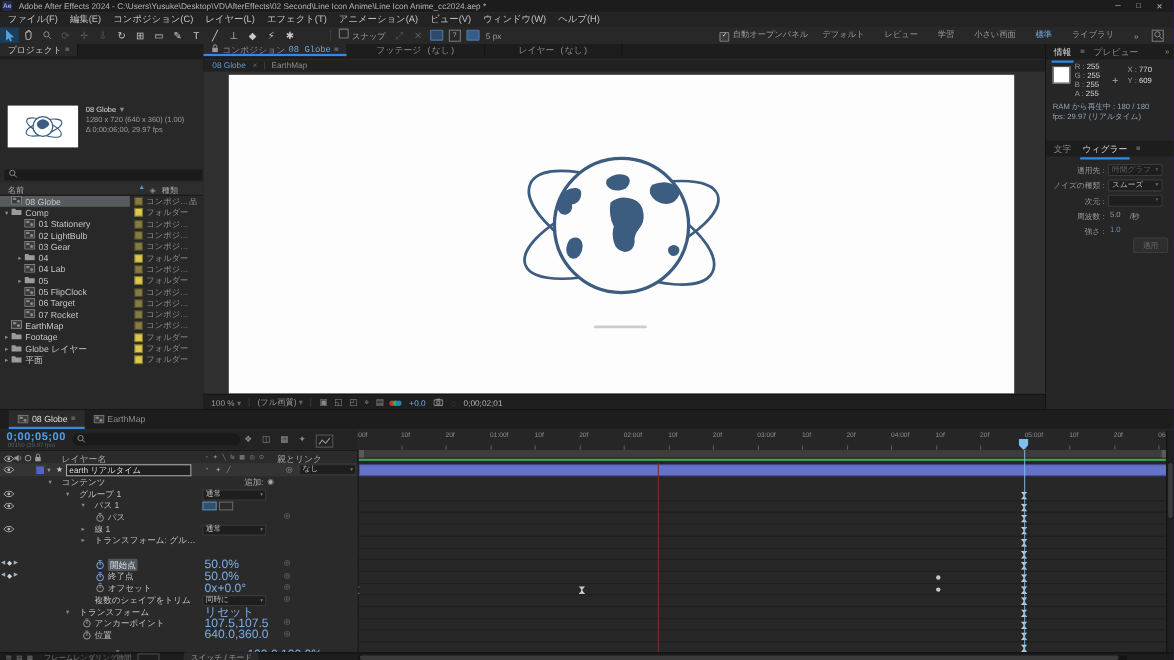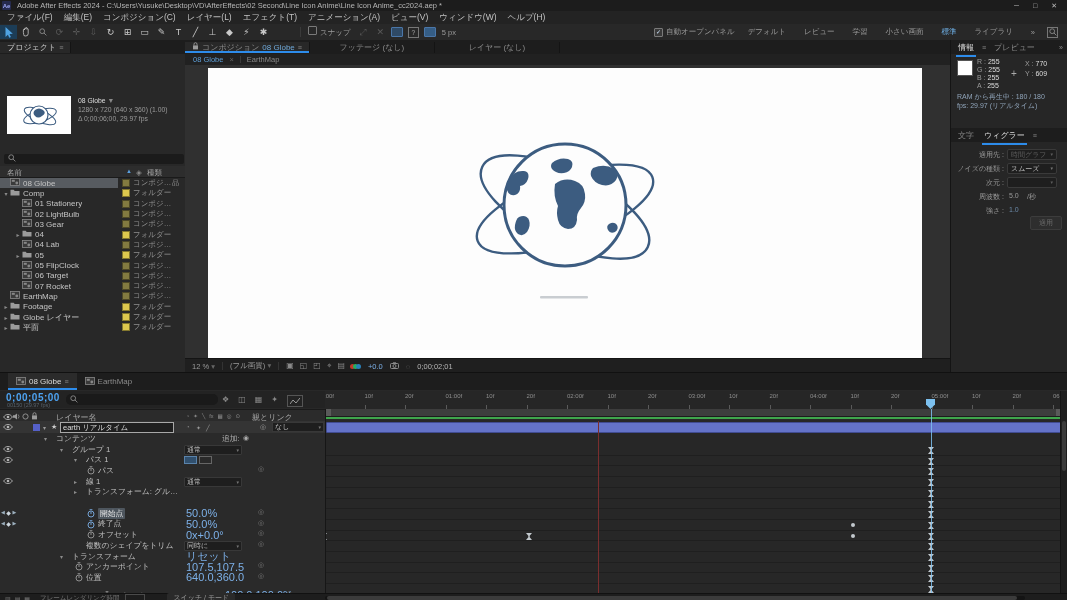--- a/index.html
+++ b/index.html
@@ -27,21 +27,21 @@
   .tb-text{font-size:7.5px;color:#9a9a9a;margin:0 4px;white-space:nowrap;}
   .tb-check{width:7px;height:7px;border:1px solid #7a7a7a;border-radius:1px;margin-right:3px;display:inline-block;}
   .tb-check.on{background:#3a3a3a;color:#cfe6ff;font-size:6px;line-height:7px;text-align:center;}
   .ws{font-size:7.5px;color:#9a9a9a;margin:0 9px;white-space:nowrap;}
   .ws.active{color:#6fb1e8;}
   .mini-blue{width:10px;height:8px;background:#2f4a66;border:1px solid #4a76a8;border-radius:1px;margin:0 2px;}
   .q-box{width:9px;height:9px;border:1px solid #777;color:#aaa;font-size:6.5px;text-align:center;line-height:9px;margin:0 3px;}
 
   
   .panel{background:#282828;}
-  .tabbar{background:#1d1d1d;height:14px;display:flex;align-items:center;font-size:8px;}
+  .tabbar{background:#1d1d1d;height:14px;display:flex;align-items:flex-start;font-size:8px;font-family:Liberation Mono, monospace;}
   .ptab{display:flex;align-items:center;gap:3px;padding:0 7px;background:#282828;position:relative;border-right:1px solid #141414;}
   .ptab .underline{position:absolute;left:0;bottom:0;height:2px;width:100%;background:#2d8ceb;}
   .ptab.inactive{background:#1d1d1d;color:#8a8a8a;}
   .hamb{color:#8a8a8a;font-size:7px;}
 
   
   #project{left:0;top:40px;width:185px;height:332px;border-right:1px solid #141414;}
   #proj-thumb{left:7px;top:56px;width:64px;height:38px;background:#fff;}
   #proj-info{left:78px;top:56px;width:104px;font-size:6.8px;line-height:9px;color:#9a9a9a;}
   #proj-search{left:4px;top:114px;width:176px;height:10px;background:#1b1b1b;border-radius:2px;display:flex;align-items:center;padding-left:4px;}
@@ -440,21 +440,21 @@
           <path d="M301 112q5-10 15-9 6 1 4 8-2 6-8 7 1 7-5 9-6 1-8-5-2-6 2-10Z"></path>
           <path d="M385 100q12-5 21 1 6 5 2 11-5 7-14 5-8-2-11-9-1-5 2-8Z"></path>
           <path d="M401 156q5-3 8 1 2 4-2 7-5 2-7-2-2-4 1-6Z"></path>
         </g>
         <rect x="332" y="228" width="48" height="2.5" rx="1" fill="#c9cdd1"></rect>
       </svg>
     </div>
   </div>
 
   <div id="viewer-bottom" class="abs">
-    <span><span>12 %</span> <span class="dimmer">▾</span></span>
+    <span><span>100 %</span> <span class="dimmer">▾</span></span>
     <span style="width:1px;height:8px;background:#333;"></span>
     <span><span>(フル画質)</span> <span class="dimmer">▾</span></span>
     <span style="width:1px;height:8px;background:#333;"></span>
     <span id="vb-icons" style="display:flex;gap:6px;">
         <span class="vb-ic">▣</span>
         <span class="vb-ic">◱</span>
         <span class="vb-ic">◰</span>
         <span class="vb-ic">⌖</span>
         <span class="vb-ic">▤</span>
       </span>

